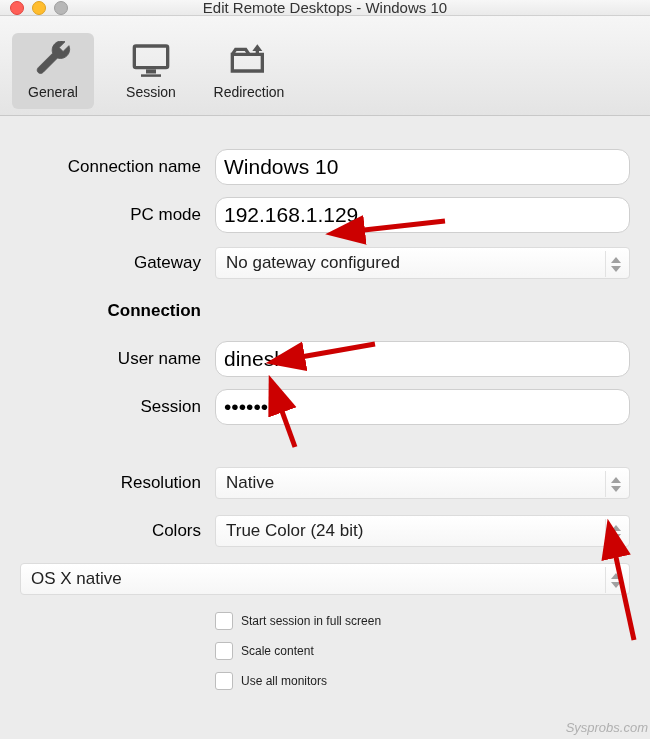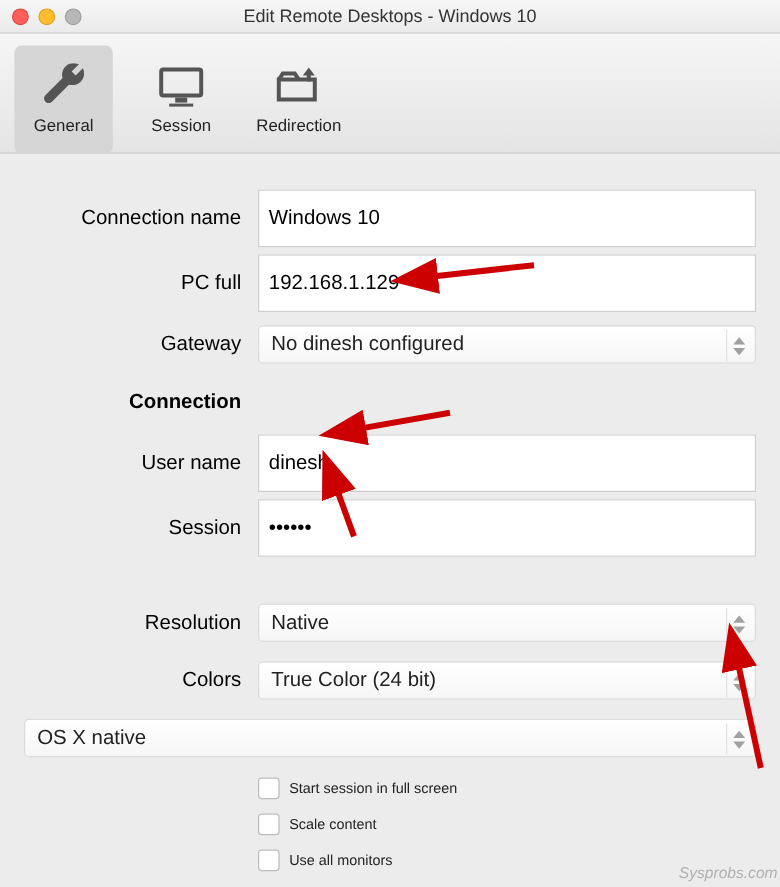--- a/index.html
+++ b/index.html
@@ -8,21 +8,21 @@
     font-family: "Helvetica Neue", Helvetica, Arial, sans-serif;
     font-size: 16px;
     background: #ececec;
     color: #222;
     width: 650px;
     height: 739px;
     overflow: hidden;
     position: relative;
   }
   .titlebar {
-    height: 28px;
+    height: 16px;
     background: linear-gradient(#f7f7f7, #eaeaea);
     border-bottom: 1px solid #d0d0d0;
     display: flex;
     align-items: center;
     padding: 0 10px;
     position: relative;
   }
   .traffic-lights { display: flex; gap: 8px; }
   .tl { width: 14px; height: 14px; border-radius: 50%; }
   .tl.red { background: #ff5f57; border: 0.5px solid #e0443e; }
@@ -38,21 +38,21 @@
     height: 100px;
     background: linear-gradient(#f6f6f6, #e4e4e4);
     border-bottom: 1px solid #c8c8c8;
     display: flex;
     align-items: center;
     gap: 16px;
     padding: 10px 12px 0 12px;
   }
   .tb-item {
     width: 82px;
-    height: 90px;
+    height: 76px;
     display: flex;
     flex-direction: column;
     align-items: center;
     justify-content: center;
     border-radius: 6px;
     cursor: pointer;
   }
   .tb-item.active {
     background: #d6d6d6;
   }
@@ -76,25 +76,25 @@
     width: 195px;
     text-align: right;
     padding-right: 14px;
     font-size: 17px;
     color: #000;
   }
   .label.bold { font-weight: 700; }
   .control { flex: 1; }
   .ctl-input {
     width: 100%;
-    height: 48px;
+    height: 36px;
     border: 1px solid #cfcfcf;
-    border-radius: 0;
+    border-radius: 12px;
     padding: 4px 8px;
-    font-size: 17px;
+    font-size: 21px;
     background: #fff;
   }
   .select {
     position: relative;
     width: 100%;
     height: 32px;
     border: 1px solid #dcdcdc;
     border-radius: 4px;
     background: linear-gradient(#ffffff,#f6f6f6);
     padding: 4px 30px 4px 10px;
@@ -191,31 +191,31 @@
 <div class="form">
 
   <div class="row">
     <div class="label">Connection name</div>
     <div class="control">
       <input class="ctl-input" value="Windows 10" style="">
     </div>
   </div>
 
   <div class="row">
-    <div class="label">PC full</div>
+    <div class="label">PC mode</div>
     <div class="control">
       <input class="ctl-input" value="192.168.1.129" style="">
     </div>
   </div>
 
   <div class="row">
     <div class="label">Gateway</div>
     <div class="control">
       <div class="select">
-        <span>No dinesh configured</span>
+        <span>No gateway configured</span>
         <span class="chev">
           <svg viewBox="0 0 10 6">
               <path d="M0 6l5-6 5 6z"></path>
             </svg>
           <svg viewBox="0 0 10 6">
               <path d="M0 0l5 6 5-6z"></path>
             </svg>
         </span>
       </div>
     </div>

